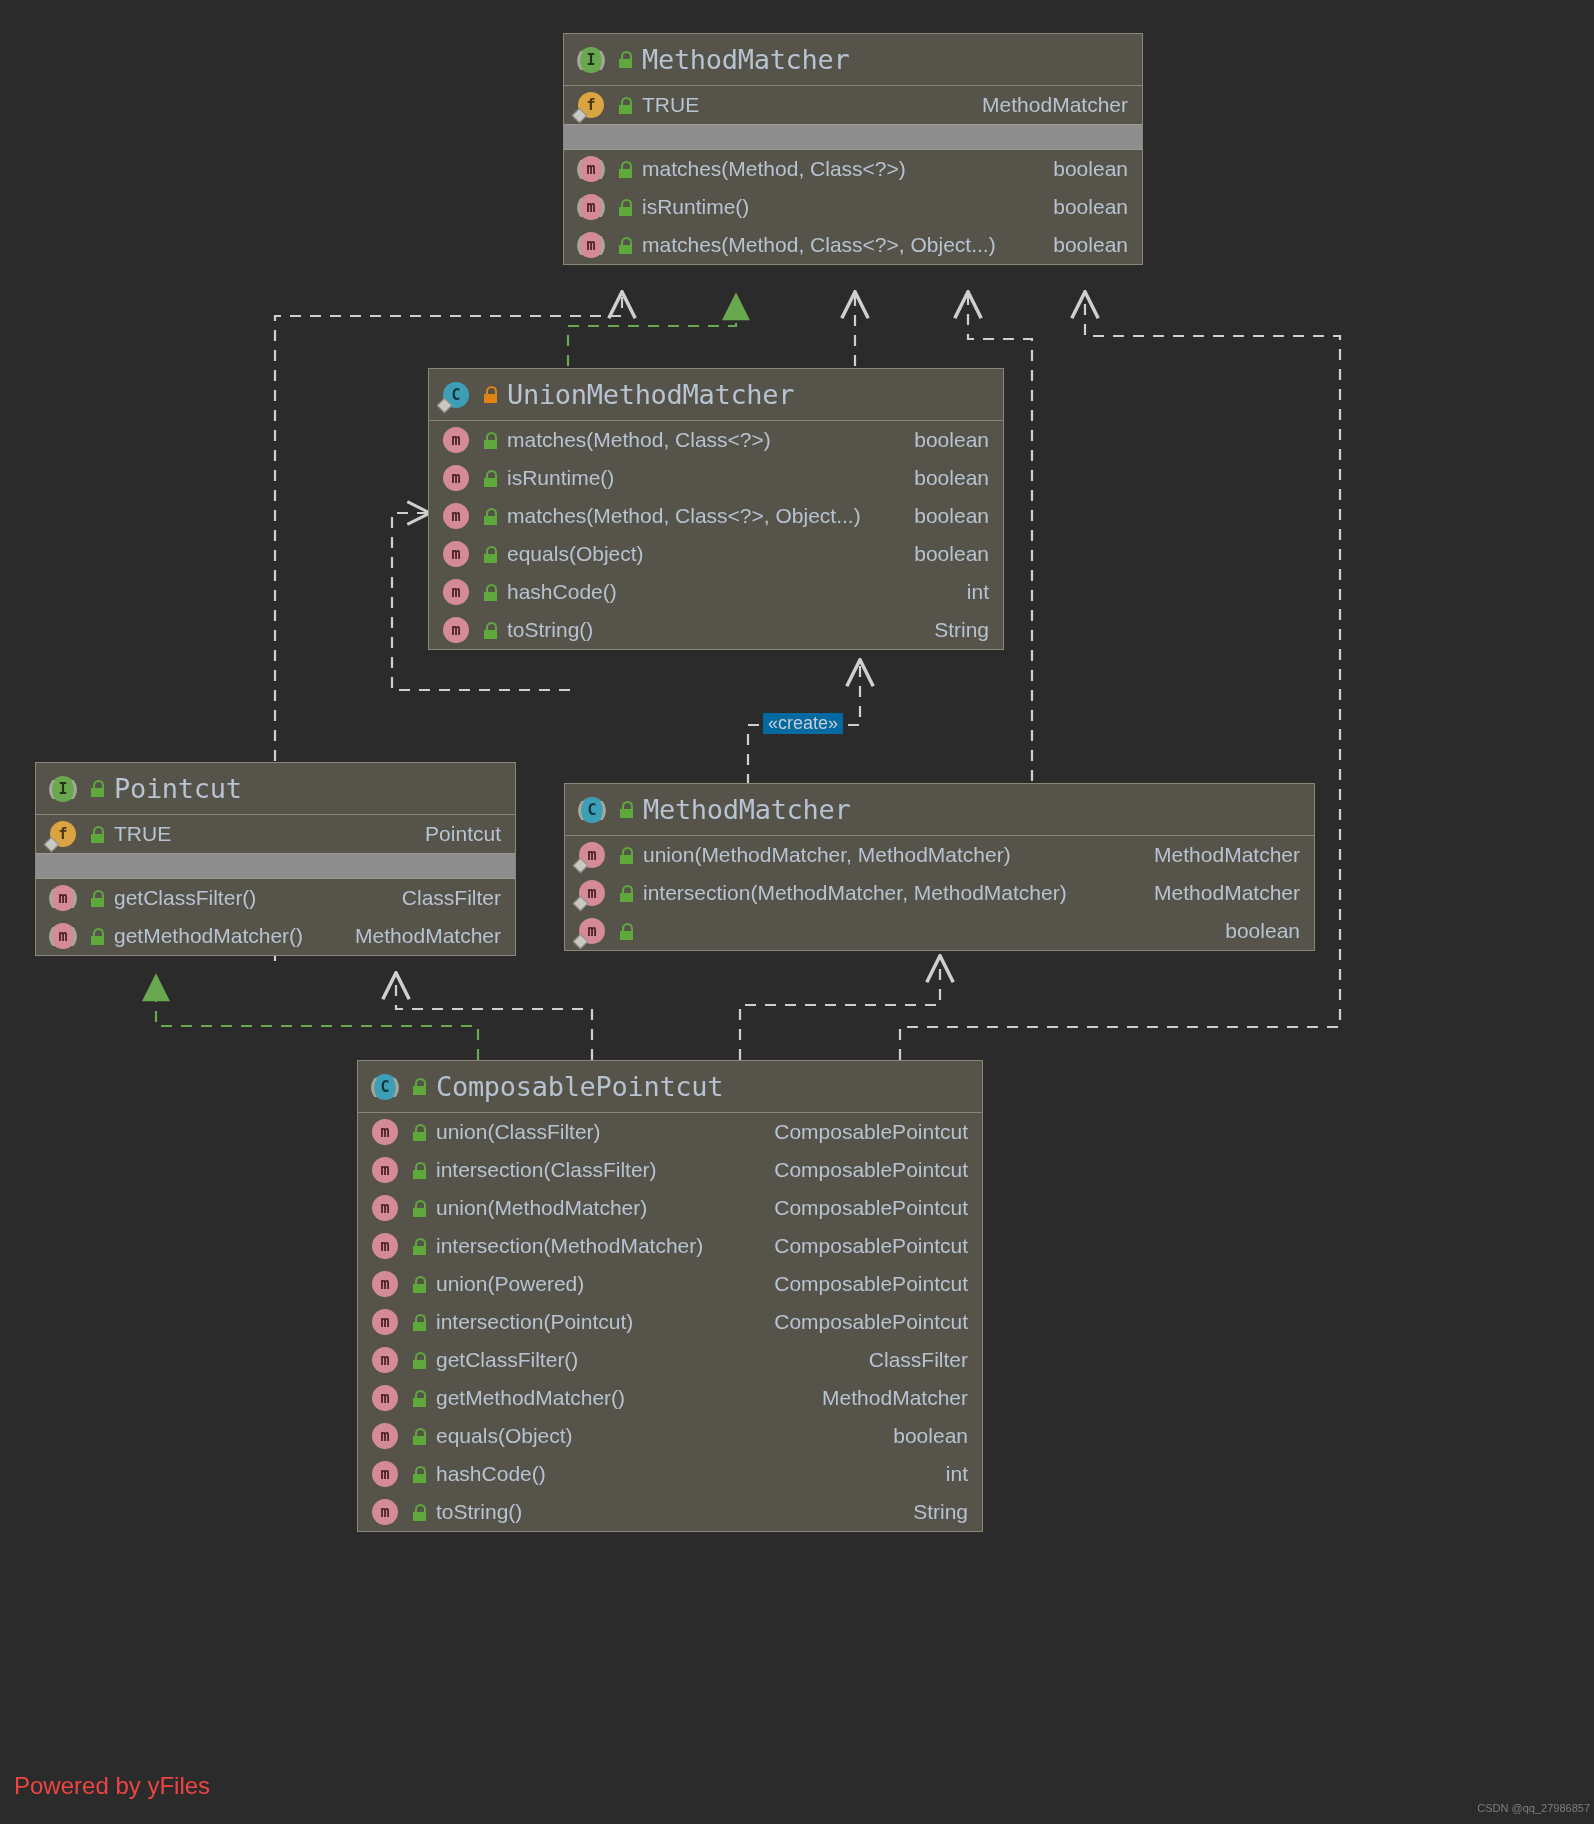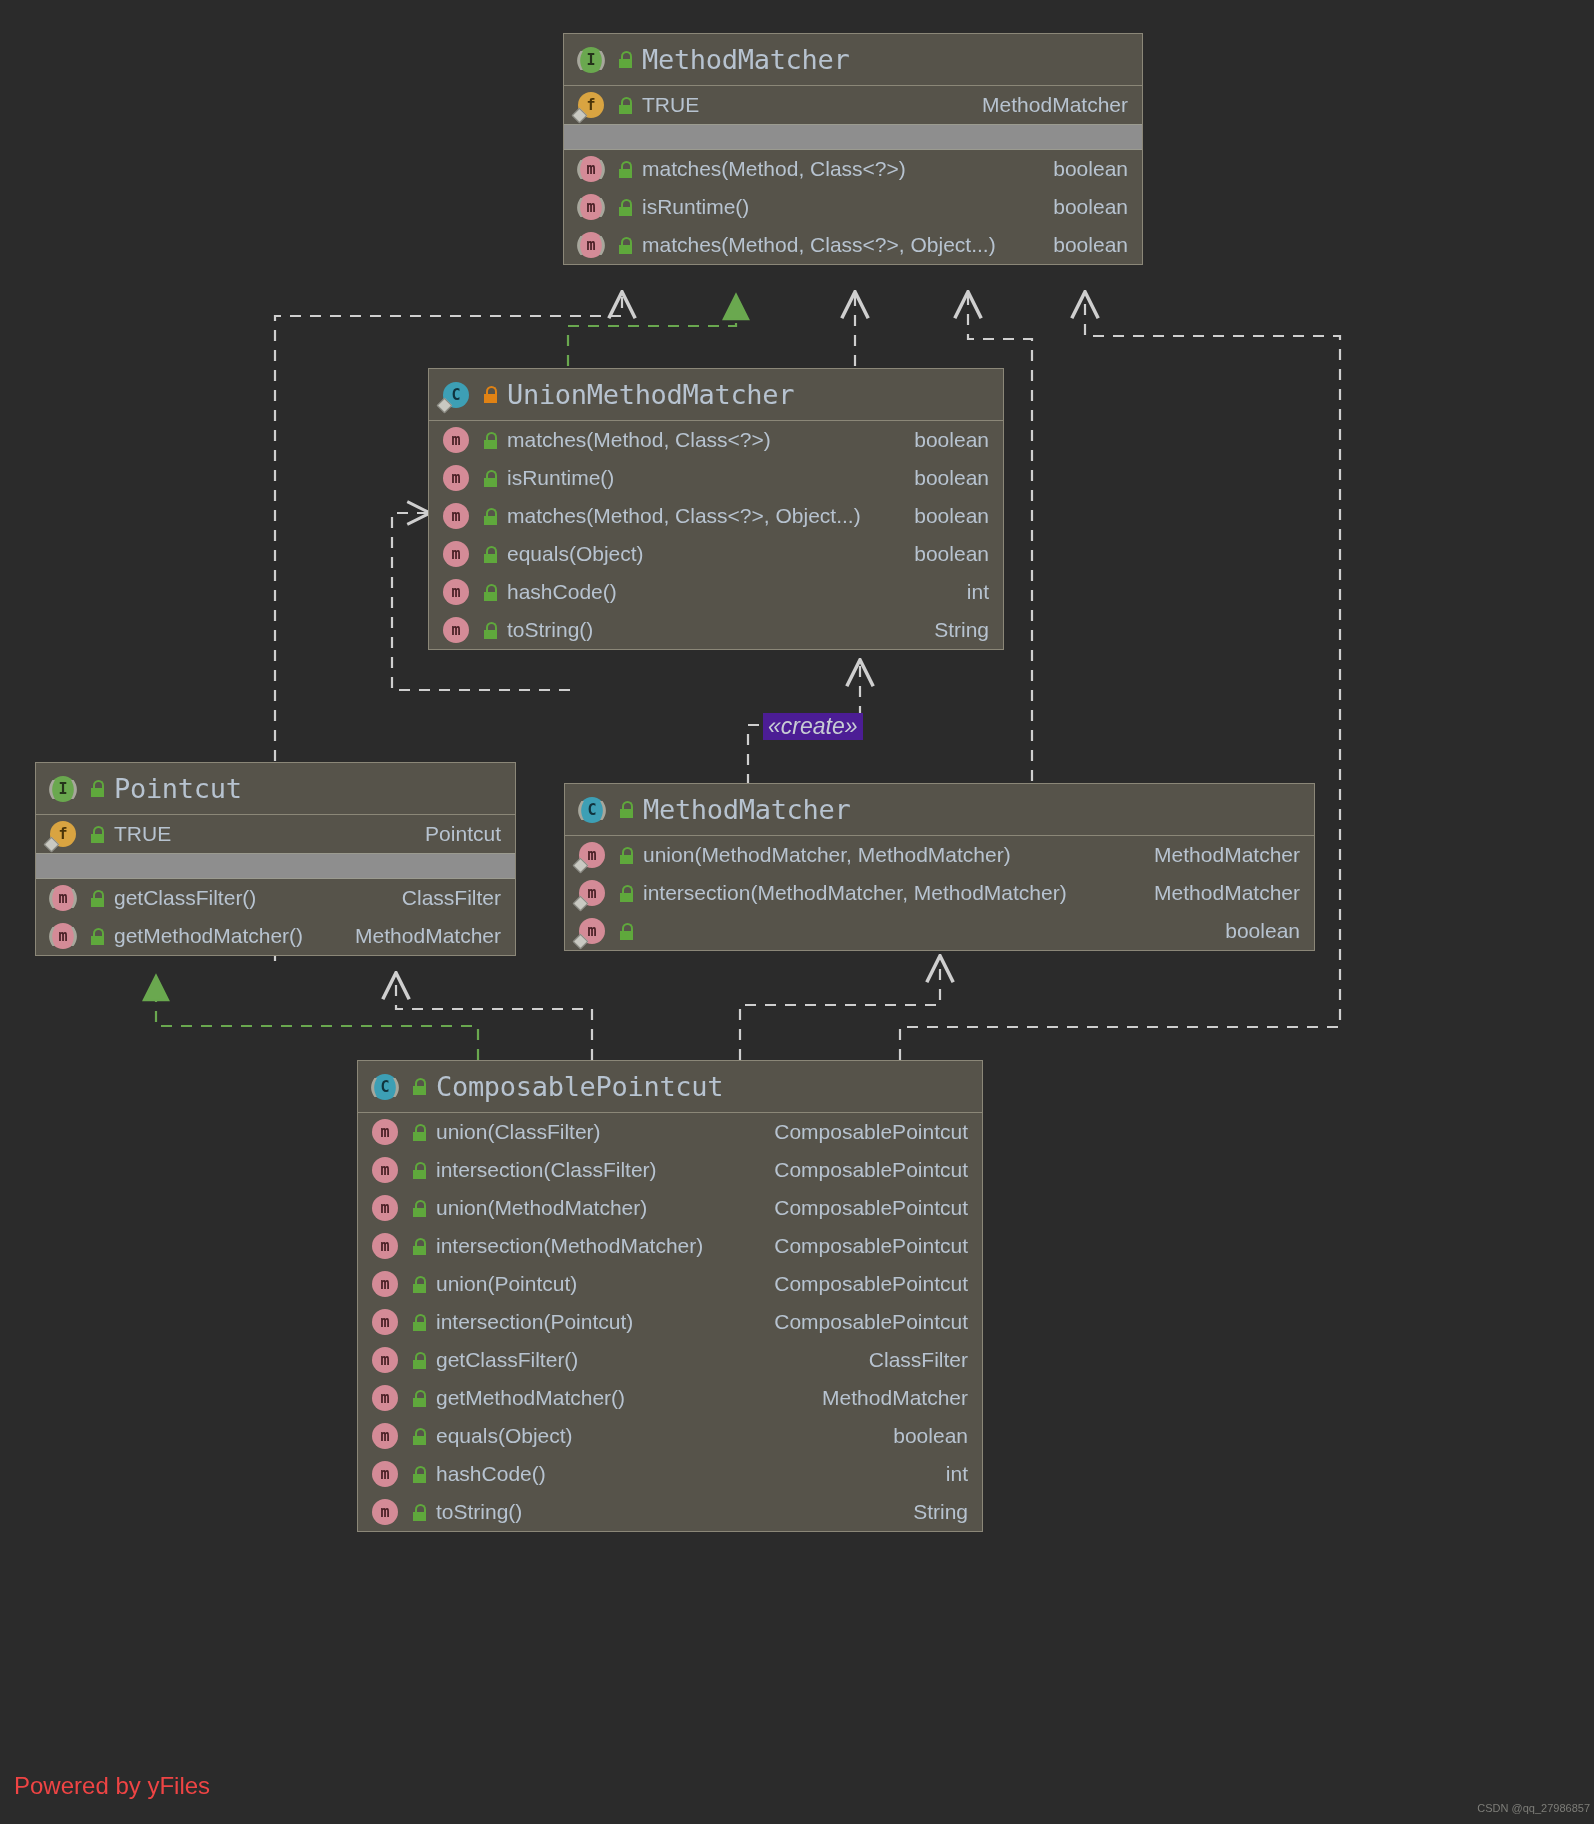--- a/index.html
+++ b/index.html
@@ -132,27 +132,26 @@
     background: transparent;
   }
   .lock.green .body { background: #5fa83c; }
   .lock.green .shackle { border-color: #5fa83c; }
   .lock.orange .body { background: #e08214; }
   .lock.orange .shackle { border-color: #e08214; }
 
   .edge-label {
     position: absolute;
     color: #c8cdd4;
-    font-size: 23px;
+    font-size: 18px;
     font-family: "Liberation Sans", sans-serif;
-    background: #4c1d95;
+    background: #0369a1;
     padding: 0 5px;
     z-index: 3;
     white-space: nowrap;
-    font-style: italic;
   }
   .watermark-left {
     position: absolute;
     left: 14px; bottom: 24px;
     color: #ef4444;
     font-size: 24px;
     z-index: 2;
     text-align: right;
   }
   .watermark-right {
@@ -508,21 +507,21 @@
         <span class="member-type">ComposablePointcut</span>
       </div>
       <div class="member-row">
         <span class="icon-wrap">
             <span class="badge mth">m</span>
           </span>
         <span class="lock green">
             <span class="shackle"></span>
             <span class="body"></span>
           </span>
-        <span class="member-name">union(Pointcut)</span>
+        <span class="member-name">union(Powered)</span>
         <span class="member-type">ComposablePointcut</span>
       </div>
       <div class="member-row">
         <span class="icon-wrap">
             <span class="badge mth">m</span>
           </span>
         <span class="lock green">
             <span class="shackle"></span>
             <span class="body"></span>
           </span>

